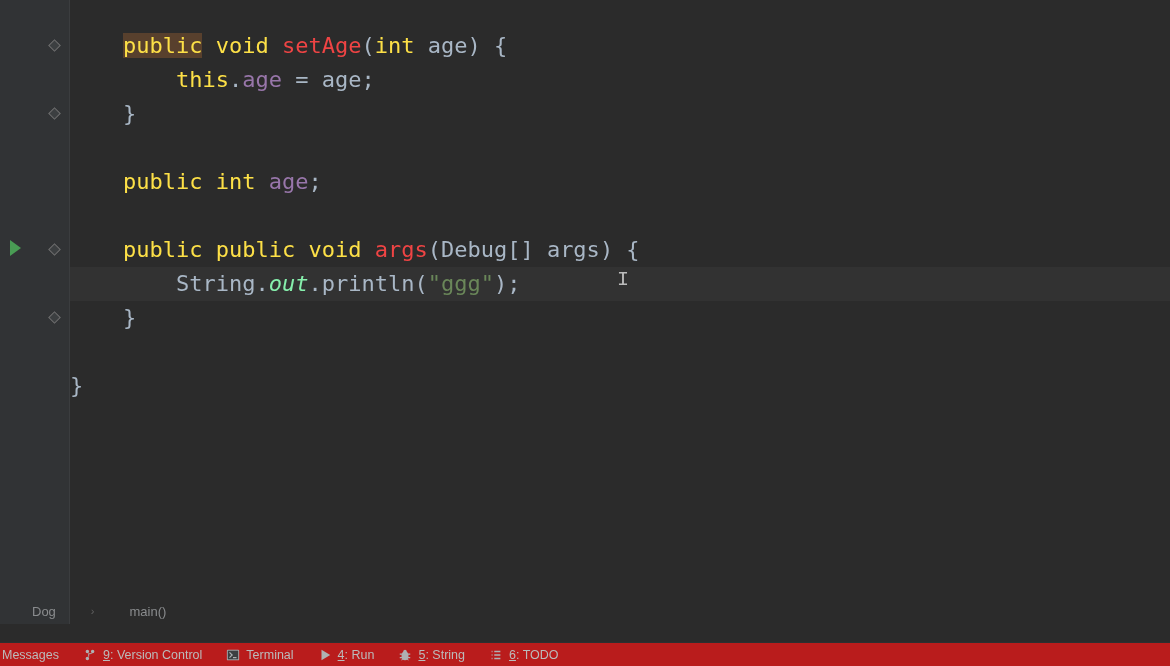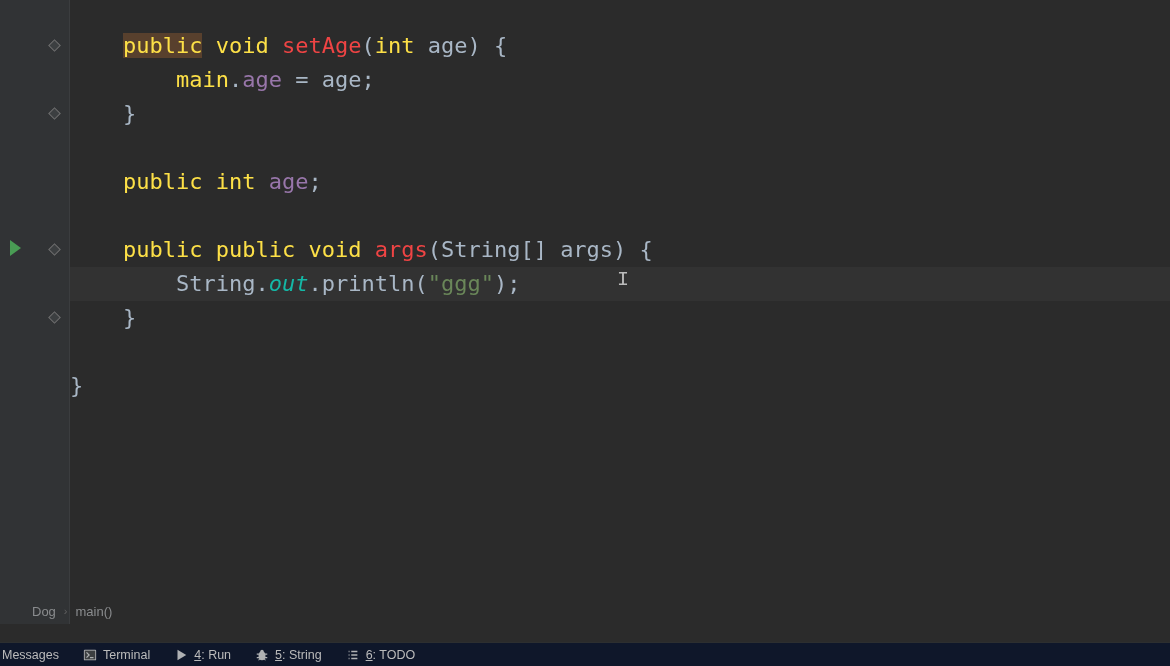--- a/index.html
+++ b/index.html
@@ -48,21 +48,21 @@
   }
   pre.code {
     font-family: inherit;
     font-size: 22px;
     line-height: 34px;
     white-space: pre;
     padding-top: 29px;
   }
   .kw { color: #fde047; }
   .field { color: #9876aa; }
-  .static-field { color: #14b8a6; font-style: italic; }
+  .static-field { color: #86efac; font-style: italic; }
   .id { color: #a9b7c6; }
   .mname { color: #ef4444; }
   .str { color: #6a8759; }
   .pn { color: #a9b7c6; }
   .hl-bg { background-color: rgba(204,120,50,0.28); }
   .current-line {
     position: absolute;
     left: 0;
     right: 0;
     height: 34px;
@@ -89,33 +89,34 @@
   .breadcrumb-bar {
     position: absolute;
     left: 32px;
     bottom: 0;
     height: 26px;
     display: flex;
     align-items: center;
     font-family: "Segoe UI", Arial, sans-serif;
     font-size: 13px;
     color: #8a8c8e;
+    gap: 27px;
   }
   .breadcrumb-bar .sep {
     margin: 0 8px;
     color: #606060;
     font-size: 11px;
   }
   .bottom-bar {
     position: absolute;
     left: 0;
     bottom: 0;
     height: 24px;
     width: 100%;
-    background: #0f172a;
+    background: #b91c1c;
     border-top: 1px solid #2d2f30;
     display: flex;
     align-items: center;
     font-family: "Segoe UI", Arial, sans-serif;
     font-size: 12.5px;
     color: #bbbbbb;
   }
   .bottom-item {
     display: flex;
     align-items: center;
@@ -146,46 +147,52 @@
     <div class="fold-area">
       <div class="fold-marker" style="top:41px"></div>
       <div class="fold-marker" style="top:109px"></div>
       <div class="fold-marker" style="top:245px"></div>
       <div class="fold-marker" style="top:313px"></div>
     </div>
   </div>
 
   <div class="code-area">
 <pre class="code">    <span class="kw hl-bg">public</span> <span class="kw">void</span> <span class="mname">setAge</span><span class="pn">(</span><span class="kw">int</span><span class="id"> age</span><span class="pn">) {</span>
-        <span class="kw">main</span><span class="pn">.</span><span class="field">age</span><span class="pn"> = age;</span>
+        <span class="kw">this</span><span class="pn">.</span><span class="field">age</span><span class="pn"> = age;</span>
     <span class="pn">}</span>
 
     <span class="kw">public</span> <span class="kw">int</span> <span class="field">age</span><span class="pn">;</span>
 
-    <span class="kw">public</span> <span class="kw">public</span> <span class="kw">void</span> <span class="mname">args</span><span class="pn">(</span><span class="id">String[] args</span><span class="pn">) {</span>
+    <span class="kw">public</span> <span class="kw">public</span> <span class="kw">void</span> <span class="mname">args</span><span class="pn">(</span><span class="id">Debug[] args</span><span class="pn">) {</span>
         <span class="id">String</span><span class="pn">.</span><span class="static-field">out</span><span class="pn">.</span><span class="id">println(</span><span class="str">"ggg"</span><span class="pn">);</span>
     <span class="pn">}</span>
 
 <span class="pn">}</span></pre>
     <span class="caret-icon" style="left:547px;top:268px;">I</span>
   </div>
 
   <div class="breadcrumb-bar">
     <span>Dog</span>
     <span class="sep">›</span>
     <span>main()</span>
   </div>
 </div>
 
 <div class="bottom-bar">
   <div class="bottom-item" style="padding-left:2px;">
     <span>Messages</span>
   </div>
   <div class="bottom-item">
     <svg class="icon-svg" viewBox="0 0 16 16">
+        <path fill="#afb1b3" d="M5 2a2 2 0 1 0 0 4 2 2 0 0 0 0-4zm6 0a2 2 0 1 0 0 4 2 2 0 0 0 0-4zM5 10a2 2 0 1 0 0 4 2 2 0 0 0 0-4zM6 5v5h1V7c1 0 3 0 4-2V5h-1c-1 1-2 1-3 1H6z"></path>
+      </svg>
+    <span><span class="ul-first">9</span><span>: Version Control</span></span>
+  </div>
+  <div class="bottom-item">
+    <svg class="icon-svg" viewBox="0 0 16 16">
         <rect x="1" y="2" width="14" height="12" rx="1" fill="#afb1b3"></rect>
         <rect x="2" y="3" width="12" height="10" fill="#3c3f41"></rect>
         <path stroke="#afb1b3" stroke-width="1.4" fill="none" d="M4 5l3 3-3 3"></path>
         <path stroke="#afb1b3" stroke-width="1.4" d="M8 11h4"></path>
       </svg>
     <span>Terminal</span>
   </div>
   <div class="bottom-item">
     <svg class="icon-svg" viewBox="0 0 16 16">
         <path fill="#afb1b3" d="M4 2l10 6-10 6z"></path>

